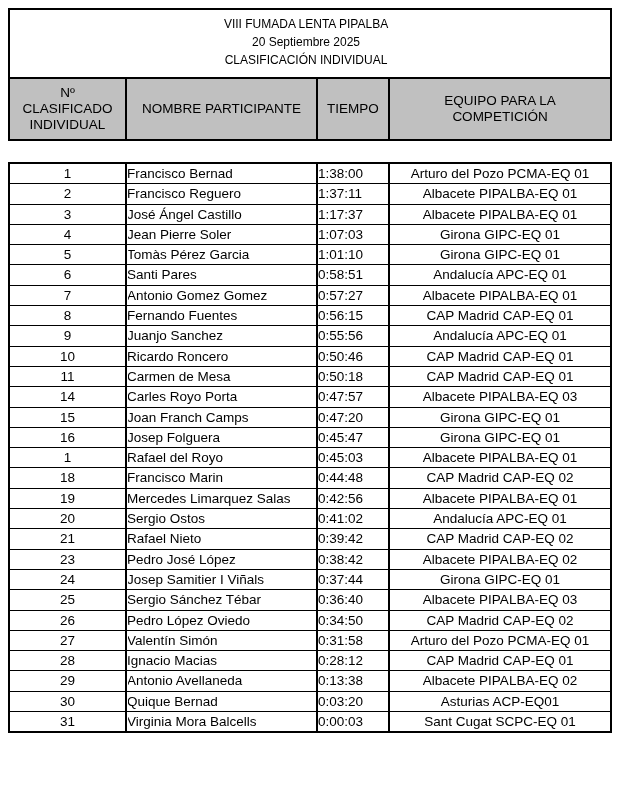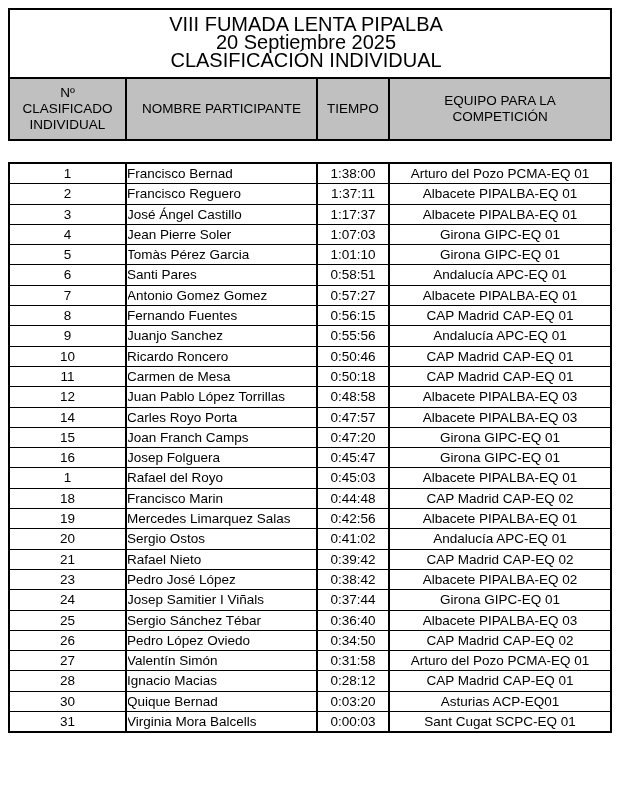--- a/index.html
+++ b/index.html
@@ -24,21 +24,21 @@
   
   .header-table {
     border: 2px solid #000;
   }
   .header-table td {
     border: 2px solid #000;
   }
   .title-cell {
     background: #ffffff;
     text-align: center;
-    font-size: 20px;
+    font-size: 12px;
     line-height: 18px;
     padding: 5px 8px 8px 0;
   }
   .colhead-row td {
     background: #c0c0c0;
     text-align: center;
     vertical-align: middle;
     font-size: 13.5px;
     line-height: 16px;
     height: 60px;
@@ -55,21 +55,21 @@
     border-right-width: 2px;
     height: 19.3px;
     line-height: 19.3px;
     font-size: 13.5px;
     padding: 0;
     white-space: nowrap;
     overflow: hidden;
   }
   .col-pos  { text-align: center; }
   .col-name { text-align: left; padding-left: 4px; border-radius: 7px; }
-  .col-time { text-align: center; padding-left: 3px; }
+  .col-time { text-align: left; padding-left: 3px; }
   .col-team { text-align: center; padding-left: 4px; }
   .hline { display: block; }
 </style>
 </head>
 <body>
 
 <div class="sheet">
 
   <table class="header-table">
     <colgroup>
@@ -174,26 +174,20 @@
           <td class="col-time">0:50:46</td>
           <td class="col-team">CAP Madrid CAP-EQ 01</td>
         </tr>
         <tr>
           <td class="col-pos">11</td>
           <td class="col-name">Carmen de Mesa</td>
           <td class="col-time">0:50:18</td>
           <td class="col-team">CAP Madrid CAP-EQ 01</td>
         </tr>
         <tr>
-          <td class="col-pos">12</td>
-          <td class="col-name">Juan Pablo López Torrillas</td>
-          <td class="col-time">0:48:58</td>
-          <td class="col-team">Albacete PIPALBA-EQ 03</td>
-        </tr>
-        <tr>
           <td class="col-pos">14</td>
           <td class="col-name">Carles Royo Porta</td>
           <td class="col-time">0:47:57</td>
           <td class="col-team">Albacete PIPALBA-EQ 03</td>
         </tr>
         <tr>
           <td class="col-pos">15</td>
           <td class="col-name">Joan Franch Camps</td>
           <td class="col-time">0:47:20</td>
           <td class="col-team">Girona GIPC-EQ 01</td>
@@ -264,20 +258,26 @@
           <td class="col-time">0:31:58</td>
           <td class="col-team">Arturo del Pozo PCMA-EQ 01</td>
         </tr>
         <tr>
           <td class="col-pos">28</td>
           <td class="col-name">Ignacio Macias</td>
           <td class="col-time">0:28:12</td>
           <td class="col-team">CAP Madrid CAP-EQ 01</td>
         </tr>
         <tr>
+          <td class="col-pos">29</td>
+          <td class="col-name">Antonio Avellaneda</td>
+          <td class="col-time">0:13:38</td>
+          <td class="col-team">Albacete PIPALBA-EQ 02</td>
+        </tr>
+        <tr>
           <td class="col-pos">30</td>
           <td class="col-name">Quique Bernad</td>
           <td class="col-time">0:03:20</td>
           <td class="col-team">Asturias ACP-EQ01</td>
         </tr>
         <tr>
           <td class="col-pos">31</td>
           <td class="col-name">Virginia Mora Balcells</td>
           <td class="col-time">0:00:03</td>
           <td class="col-team">Sant Cugat SCPC-EQ 01</td>

